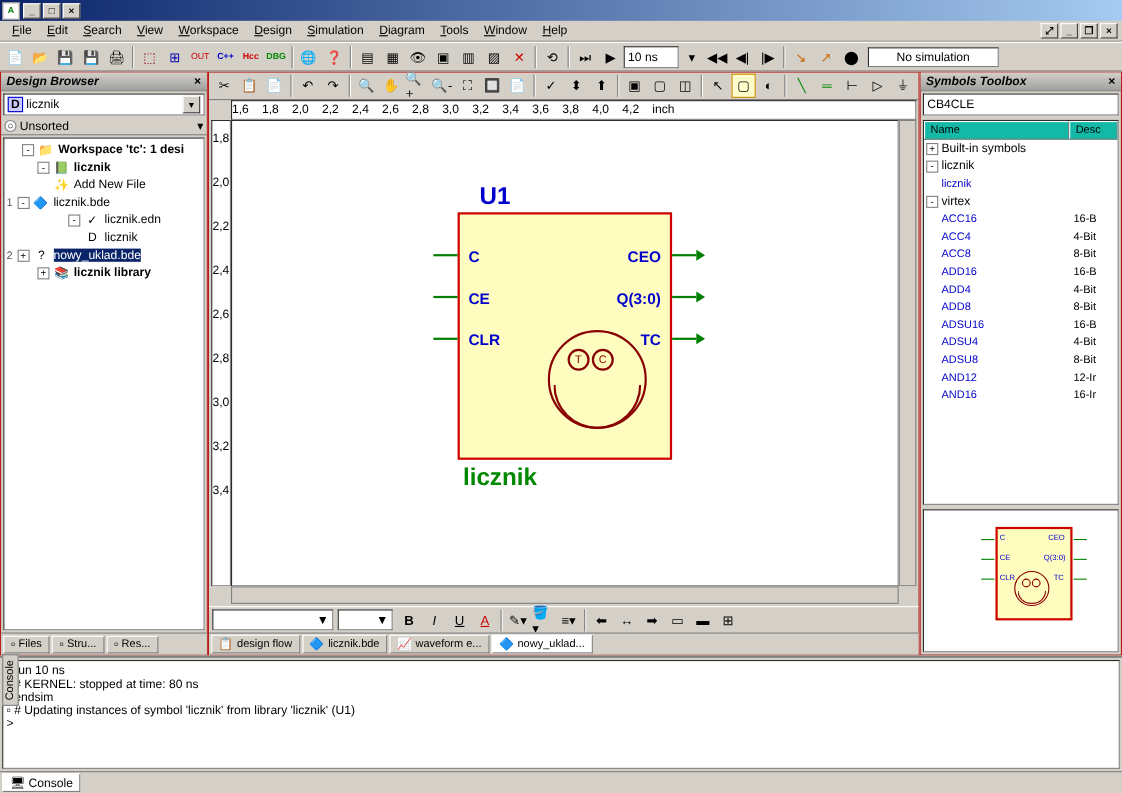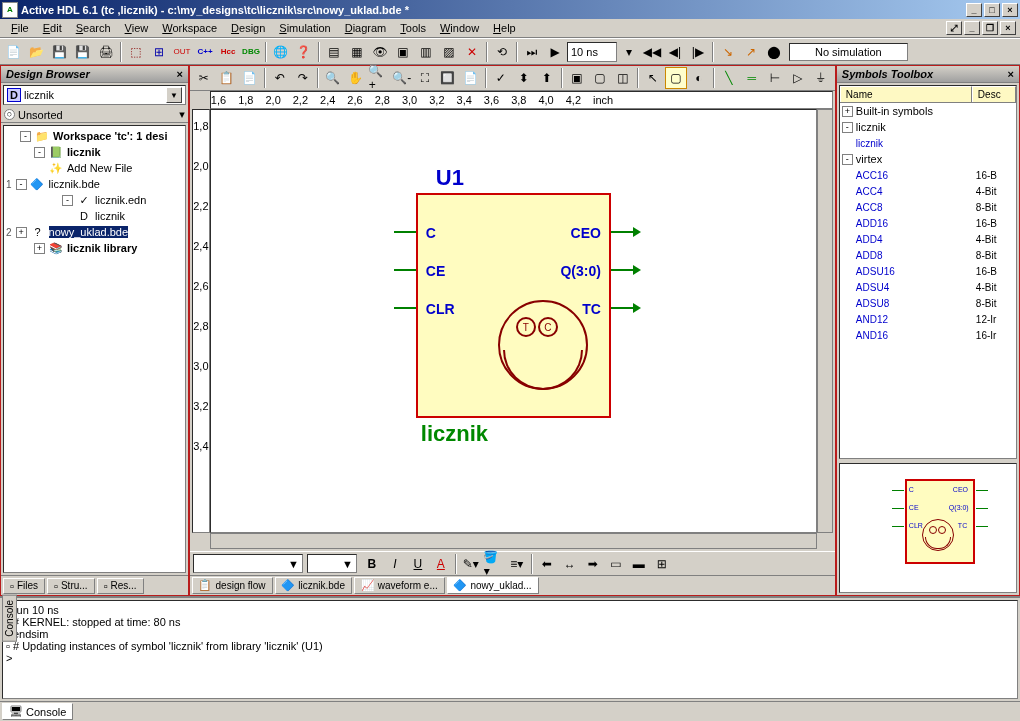--- a/index.html
+++ b/index.html
@@ -55,21 +55,21 @@
 .fub-circ { position: absolute; left: 80px; top: 105px; width: 90px; height: 90px; border: 2px solid #800; border-radius: 50%; }
 .fub-eyes { position: absolute; left: 98px; top: 122px; display: flex; gap: 2px; }
 .fub-eye { width: 20px; height: 20px; border: 2px solid #800; border-radius: 50%; display: flex; align-items: center; justify-content: center; font-size: 10px; color: #800; }
 .fub-smile { position: absolute; left: 85px; top: 155px; width: 80px; height: 40px; border: 2px solid #800; border-top: none; border-radius: 0 0 80px 80px; }
 .symbol-label-bot { color: #008800; font-size: 22px; font-weight: bold; margin-top: 3px; margin-left: 5px; }
 .scrollbar-v { width: 16px; background: #d4d0c8; border: 1px solid #808080; margin: 0 2px 0 0; position: relative; }
 .scrollbar-h { height: 16px; background: #d4d0c8; border: 1px solid #808080; margin: 0 18px 2px 20px; }
 .format-bar { height: 24px; display: flex; align-items: center; padding: 0 3px; border-top: 1px solid #fff; gap: 1px; }
 .format-combo { width: 110px; height: 19px; border: 1px inset #808080; background: #fff; display: flex; align-items: center; padding: 0 3px; margin-right: 3px; }
 .sym-list { flex: 1; background: #fff; border: 1px inset #808080; margin: 2px; overflow: auto; }
-.sym-header { display: flex; background: #fef9c3; border-bottom: 1px solid #808080; position: sticky; top: 0; align-items: flex-end; }
+.sym-header { display: flex; background: #14b8a6; border-bottom: 1px solid #808080; position: sticky; top: 0; align-items: flex-end; }
 .sym-header-cell { border-right: 1px solid #808080; border-top: 1px solid #fff; border-left: 1px solid #fff; padding: 2px 5px; font-size: 10px; }
 .sym-row { display: flex; height: 16px; align-items: center; padding-left: 16px; cursor: pointer; }
 .sym-cell-name { width: 120px; color: #0000cc; font-size: 10px; }
 .sym-cell-desc { flex: 1; font-size: 10px; }
 .sym-group { display: flex; align-items: center; height: 16px; padding-left: 2px; cursor: pointer; }
 .sym-group .exp { width: 11px; height: 11px; border: 1px solid #808080; background: #fff; display: flex; align-items: center; justify-content: center; font-size: 9px; margin-right: 3px; }
 .preview { height: 130px; background: #fff; border: 1px inset #808080; margin: 2px; position: relative; }
 .preview-sym { position: absolute; left: 65px; top: 15px; width: 70px; height: 85px; background: #fffcc0; border: 2px solid #cc0000; }
 .preview-pin { position: absolute; font-size: 7px; color: #0000cc; }
 .preview-wire { position: absolute; width: 12px; height: 1px; background: #008000; }
@@ -79,21 +79,20 @@
 .console-line { white-space: pre; }
 .console-tab-row { height: 20px; display: flex; align-items: center; border-top: 1px solid #808080; padding: 0 2px; }
 .console-side-label { position: absolute; left: 2px; top: 595px; writing-mode: vertical-rl; transform: rotate(180deg); background: #d4d0c8; padding: 4px 1px; font-size: 10px; border: 1px solid #808080; }
 .line-num { position: absolute; left: 2px; color: #555; font-size: 10px; }
 </style>
 </head>
 <body>
 
 <div class="titlebar">
   <span class="titlebar-icon">A</span>
-  <span class="titlebar-title">Active HDL 6.1 (tc ,licznik) - c:\my_designs\tc\licznik\src\nowy_uklad.bde *</span>
   <div class="titlebar-btns">
     <div class="titlebar-btn">_</div>
     <div class="titlebar-btn">□</div>
     <div class="titlebar-btn">×</div>
   </div>
 </div>
 
 <div class="menubar">
   <span id="menu-holder"><span class="menu-item"><u>F</u>ile</span><span class="menu-item"><u>E</u>dit</span><span class="menu-item"><u>S</u>earch</span><span class="menu-item"><u>V</u>iew</span><span class="menu-item"><u>W</u>orkspace</span><span class="menu-item"><u>D</u>esign</span><span class="menu-item"><u>S</u>imulation</span><span class="menu-item"><u>D</u>iagram</span><span class="menu-item"><u>T</u>ools</span><span class="menu-item"><u>W</u>indow</span><span class="menu-item"><u>H</u>elp</span></span>
   <div class="menubar-right">
@@ -336,20 +335,23 @@
         <div class="tab"><span>📈</span>waveform e...</div>
         <div class="tab active"><span>🔷</span>nowy_uklad...</div>
       </div>
   </div>
 
   <div class="panel right-panel">
     <div class="panel-title">
       <span>Symbols Toolbox</span>
       <span class="x">×</span>
     </div>
+    <div class="combo">
+      <span>CB4CLE</span>
+    </div>
     <div class="sym-list">
       <div class="sym-header">
         <div class="sym-header-cell" style="width:132px">Name</div>
         <div class="sym-header-cell" style="flex:1">Desc</div>
       </div>
       <div id="sym-body">
           <div class="sym-group">
             <span class="exp">+</span>
             <span>Built-in symbols</span>
           </div>

